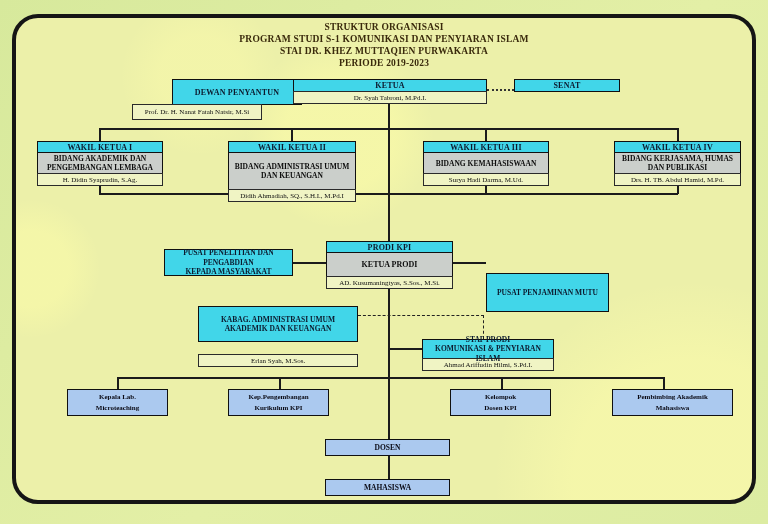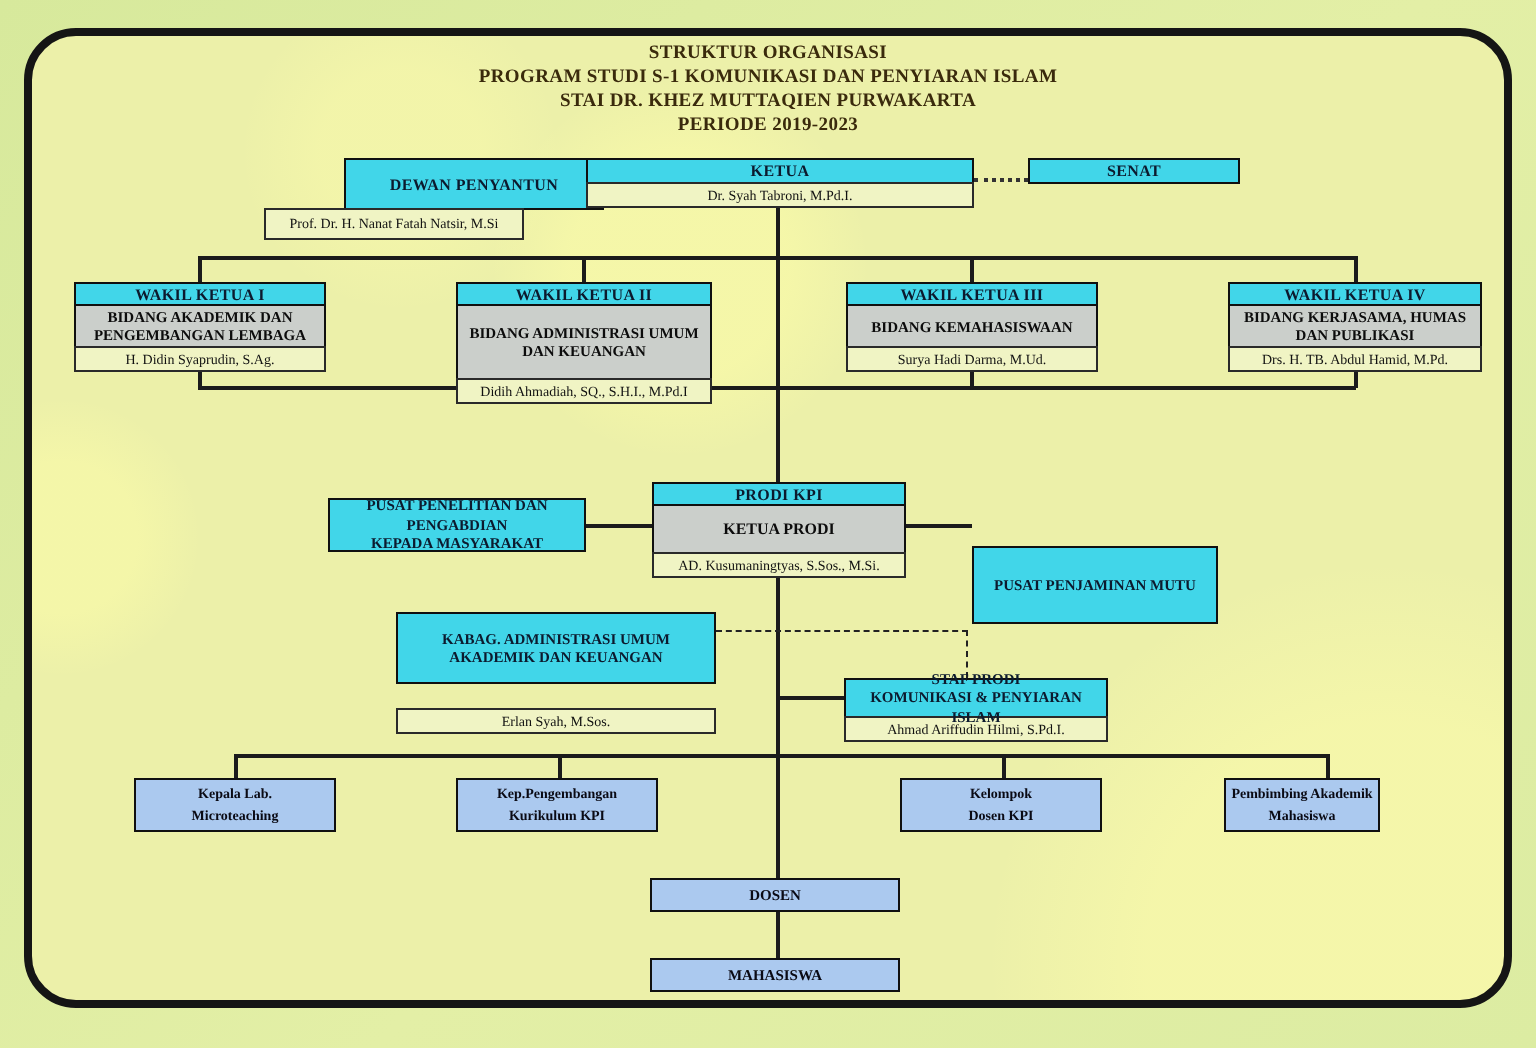--- a/index.html
+++ b/index.html
@@ -152,20 +152,20 @@
     <span>Microteaching</span>
   </div>
   <div class="abs blue" style="left:228px;top:389px;width:101px;height:27px;">
     <span>Kep.Pengembangan</span>
     <span>Kurikulum KPI</span>
   </div>
   <div class="abs blue" style="left:450px;top:389px;width:101px;height:27px;">
     <span>Kelompok</span>
     <span>Dosen KPI</span>
   </div>
-  <div class="abs blue" style="left:612px;top:389px;width:78px;height:27px;">
+  <div class="abs blue" style="left:612px;top:389px;width:121px;height:27px;">
     <span>Pembimbing Akademik</span>
     <span>Mahasiswa</span>
   </div>
 
   <div class="abs blue" style="left:325px;top:439px;width:125px;height:17px;font-size:7.5px;">DOSEN</div>
   <div class="abs blue" style="left:325px;top:479px;width:125px;height:17px;font-size:7.5px;">MAHASISWA</div>
 </div>
 
 </body></html>

